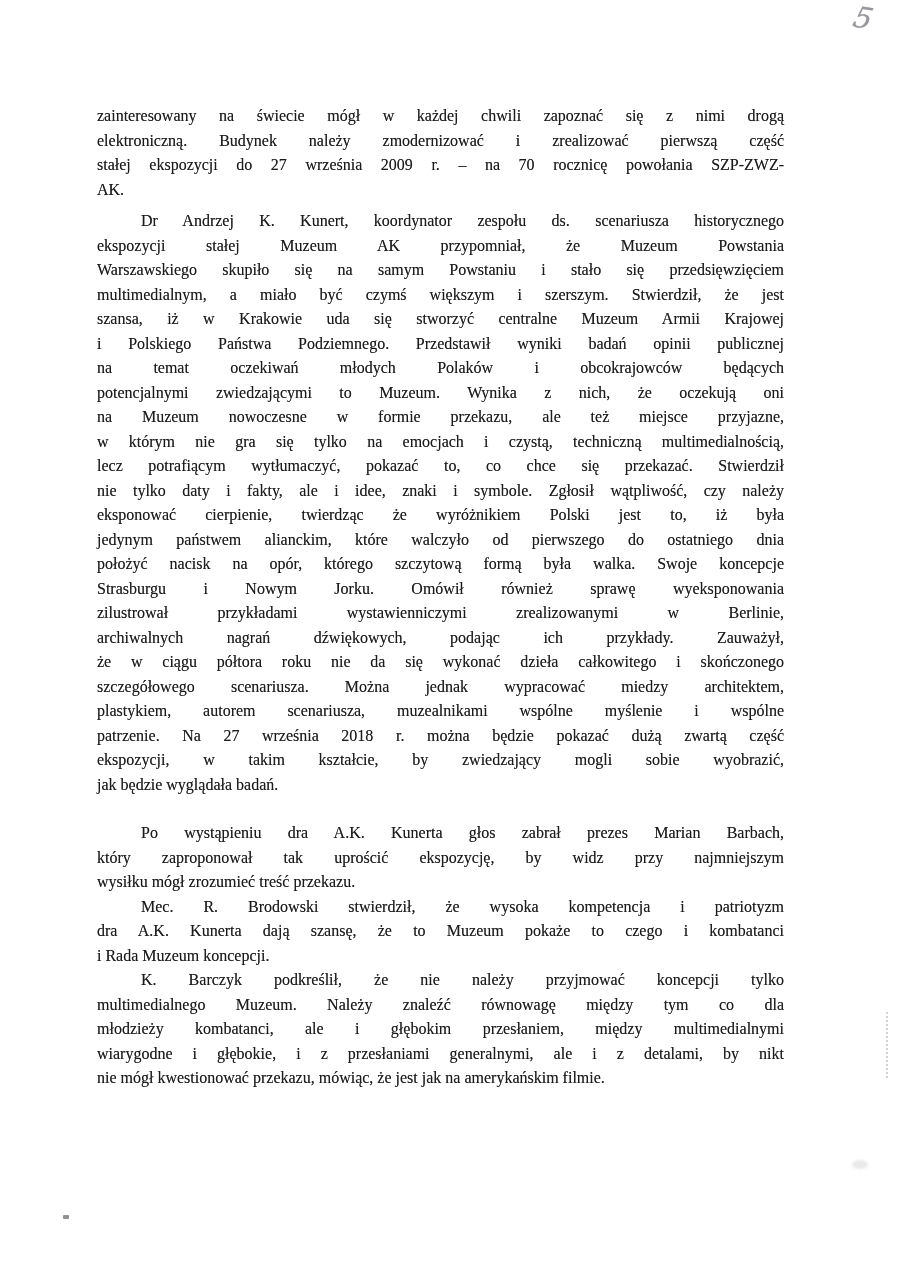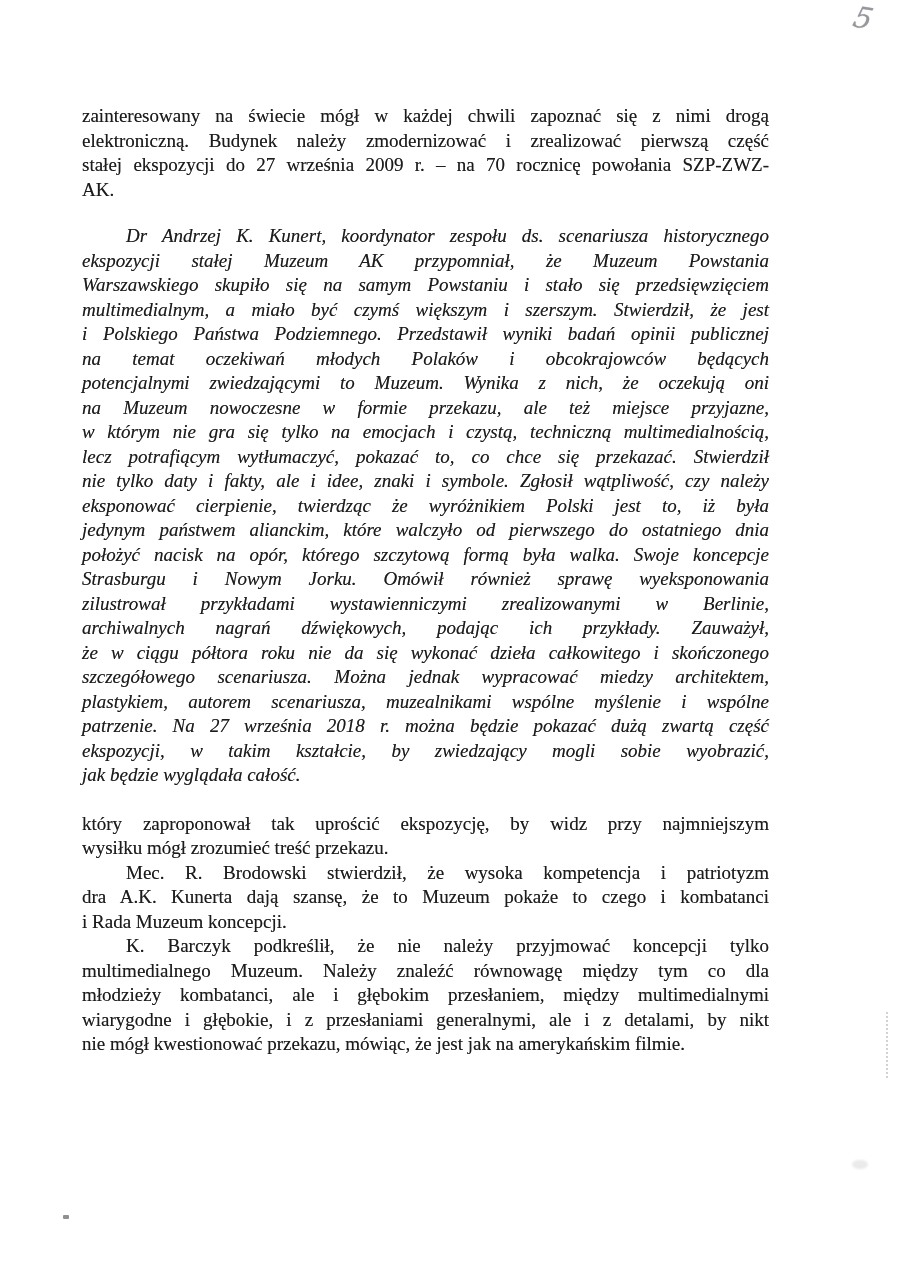--- a/index.html
+++ b/index.html
@@ -10,28 +10,28 @@
   }
   .page {
     position: relative;
     width: 900px; height: 1272px;
     background: #ffffff;
     overflow: hidden;
     color: #1c1c1c;
   }
   .text-block {
     position: absolute;
-    left: 82px; top: 104px;
+    left: 97px; top: 104px;
     width: 687px;
-    font-size: 19px;
+    font-size: 16px;
     line-height: 24.5px;
     text-shadow: 0 0 0.45px rgba(25,25,25,0.55);
   }
   .para { margin: 0; padding: 0; }
-  .para.gap-before-1 { margin-top: 22px; font-style: italic; }
+  .para.gap-before-1 { margin-top: 7px; }
   .para.gap-before-2 { margin-top: 24px; }
   .line {
     text-align: justify;
     text-align-last: justify;
     height: 24.5px;
     overflow: visible;
     white-space: normal;
   }
   .line.para-last { text-align-last: left; }
   .line.indent { padding-left: 44px; }
@@ -82,41 +82,43 @@
         <div class="line">zainteresowany na świecie mógł w każdej chwili zapoznać się z nimi drogą</div>
         <div class="line">elektroniczną. Budynek należy zmodernizować i zrealizować pierwszą część</div>
         <div class="line">stałej ekspozycji do 27 września 2009 r. – na 70 rocznicę powołania SZP-ZWZ-</div>
         <div class="line para-last">AK.</div>
       </div>
       <div class="para gap-before-1">
         <div class="line indent">Dr Andrzej K. Kunert, koordynator zespołu ds. scenariusza historycznego</div>
         <div class="line">ekspozycji stałej Muzeum AK przypomniał, że Muzeum Powstania</div>
         <div class="line">Warszawskiego skupiło się na samym Powstaniu i stało się przedsięwzięciem</div>
         <div class="line">multimedialnym, a miało być czymś większym i szerszym. Stwierdził, że jest</div>
+        <div class="line">szansa, iż w Krakowie uda się stworzyć centralne Muzeum Armii Krajowej</div>
         <div class="line">i Polskiego Państwa Podziemnego. Przedstawił wyniki badań opinii publicznej</div>
         <div class="line">na temat oczekiwań młodych Polaków i obcokrajowców będących</div>
         <div class="line">potencjalnymi zwiedzającymi to Muzeum. Wynika z nich, że oczekują oni</div>
         <div class="line">na Muzeum nowoczesne w formie przekazu, ale też miejsce przyjazne,</div>
         <div class="line">w którym nie gra się tylko na emocjach i czystą, techniczną multimedialnością,</div>
         <div class="line">lecz potrafiącym wytłumaczyć, pokazać to, co chce się przekazać. Stwierdził</div>
         <div class="line">nie tylko daty i fakty, ale i idee, znaki i symbole. Zgłosił wątpliwość, czy należy</div>
         <div class="line">eksponować cierpienie, twierdząc że wyróżnikiem Polski jest to, iż była</div>
         <div class="line">jedynym państwem alianckim, które walczyło od pierwszego do ostatniego dnia</div>
         <div class="line">położyć nacisk na opór, którego szczytową formą była walka. Swoje koncepcje</div>
         <div class="line">Strasburgu i Nowym Jorku. Omówił również sprawę wyeksponowania</div>
         <div class="line">zilustrował przykładami wystawienniczymi zrealizowanymi w Berlinie,</div>
         <div class="line">archiwalnych nagrań dźwiękowych, podając ich przykłady. Zauważył,</div>
         <div class="line">że w ciągu półtora roku nie da się wykonać dzieła całkowitego i skończonego</div>
         <div class="line">szczegółowego scenariusza. Można jednak wypracować miedzy architektem,</div>
         <div class="line">plastykiem, autorem scenariusza, muzealnikami wspólne myślenie i wspólne</div>
         <div class="line">patrzenie. Na 27 września 2018 r. można będzie pokazać dużą zwartą część</div>
         <div class="line">ekspozycji, w takim kształcie, by zwiedzający mogli sobie wyobrazić,</div>
-        <div class="line para-last">jak będzie wyglądała całość.</div>
+        <div class="line para-last">jak będzie wyglądała badań.</div>
       </div>
       <div class="para gap-before-2">
+        <div class="line indent">Po wystąpieniu dra A.K. Kunerta głos zabrał prezes Marian Barbach,</div>
         <div class="line">który zaproponował tak uprościć ekspozycję, by widz przy najmniejszym</div>
         <div class="line para-last">wysiłku mógł zrozumieć treść przekazu.</div>
       </div>
       <div class="para">
         <div class="line indent">Mec. R. Brodowski stwierdził, że wysoka kompetencja i patriotyzm</div>
         <div class="line">dra A.K. Kunerta dają szansę, że to Muzeum pokaże to czego i kombatanci</div>
         <div class="line para-last">i Rada Muzeum koncepcji.</div>
       </div>
       <div class="para">
         <div class="line indent">K. Barczyk podkreślił, że nie należy przyjmować koncepcji tylko</div>

